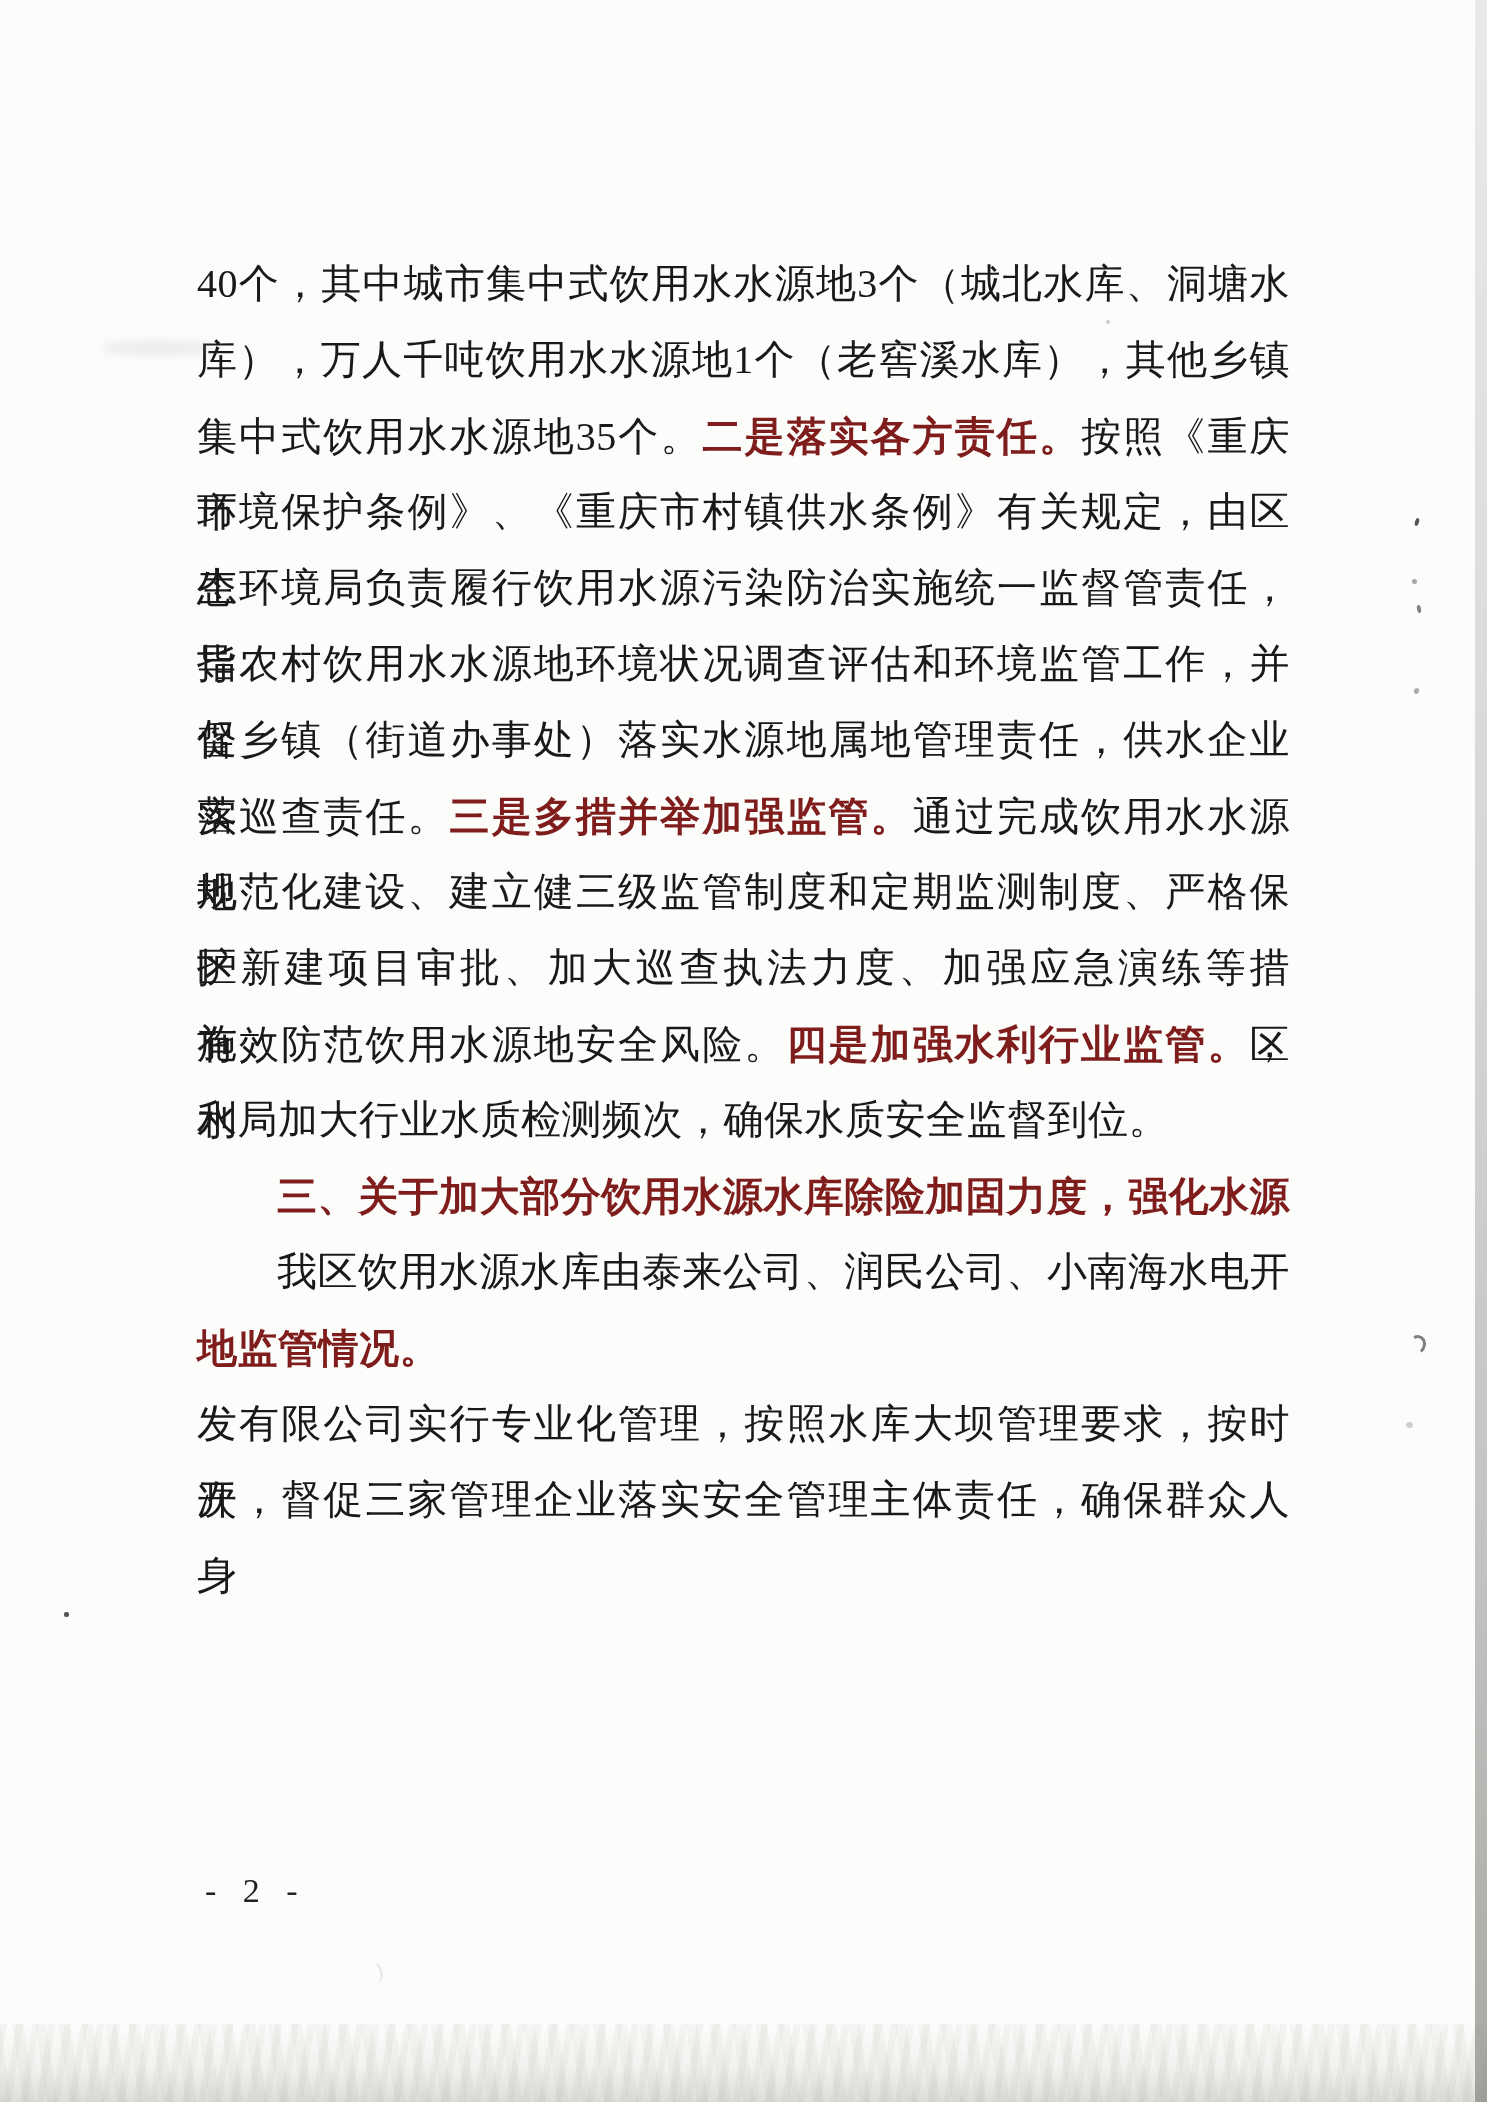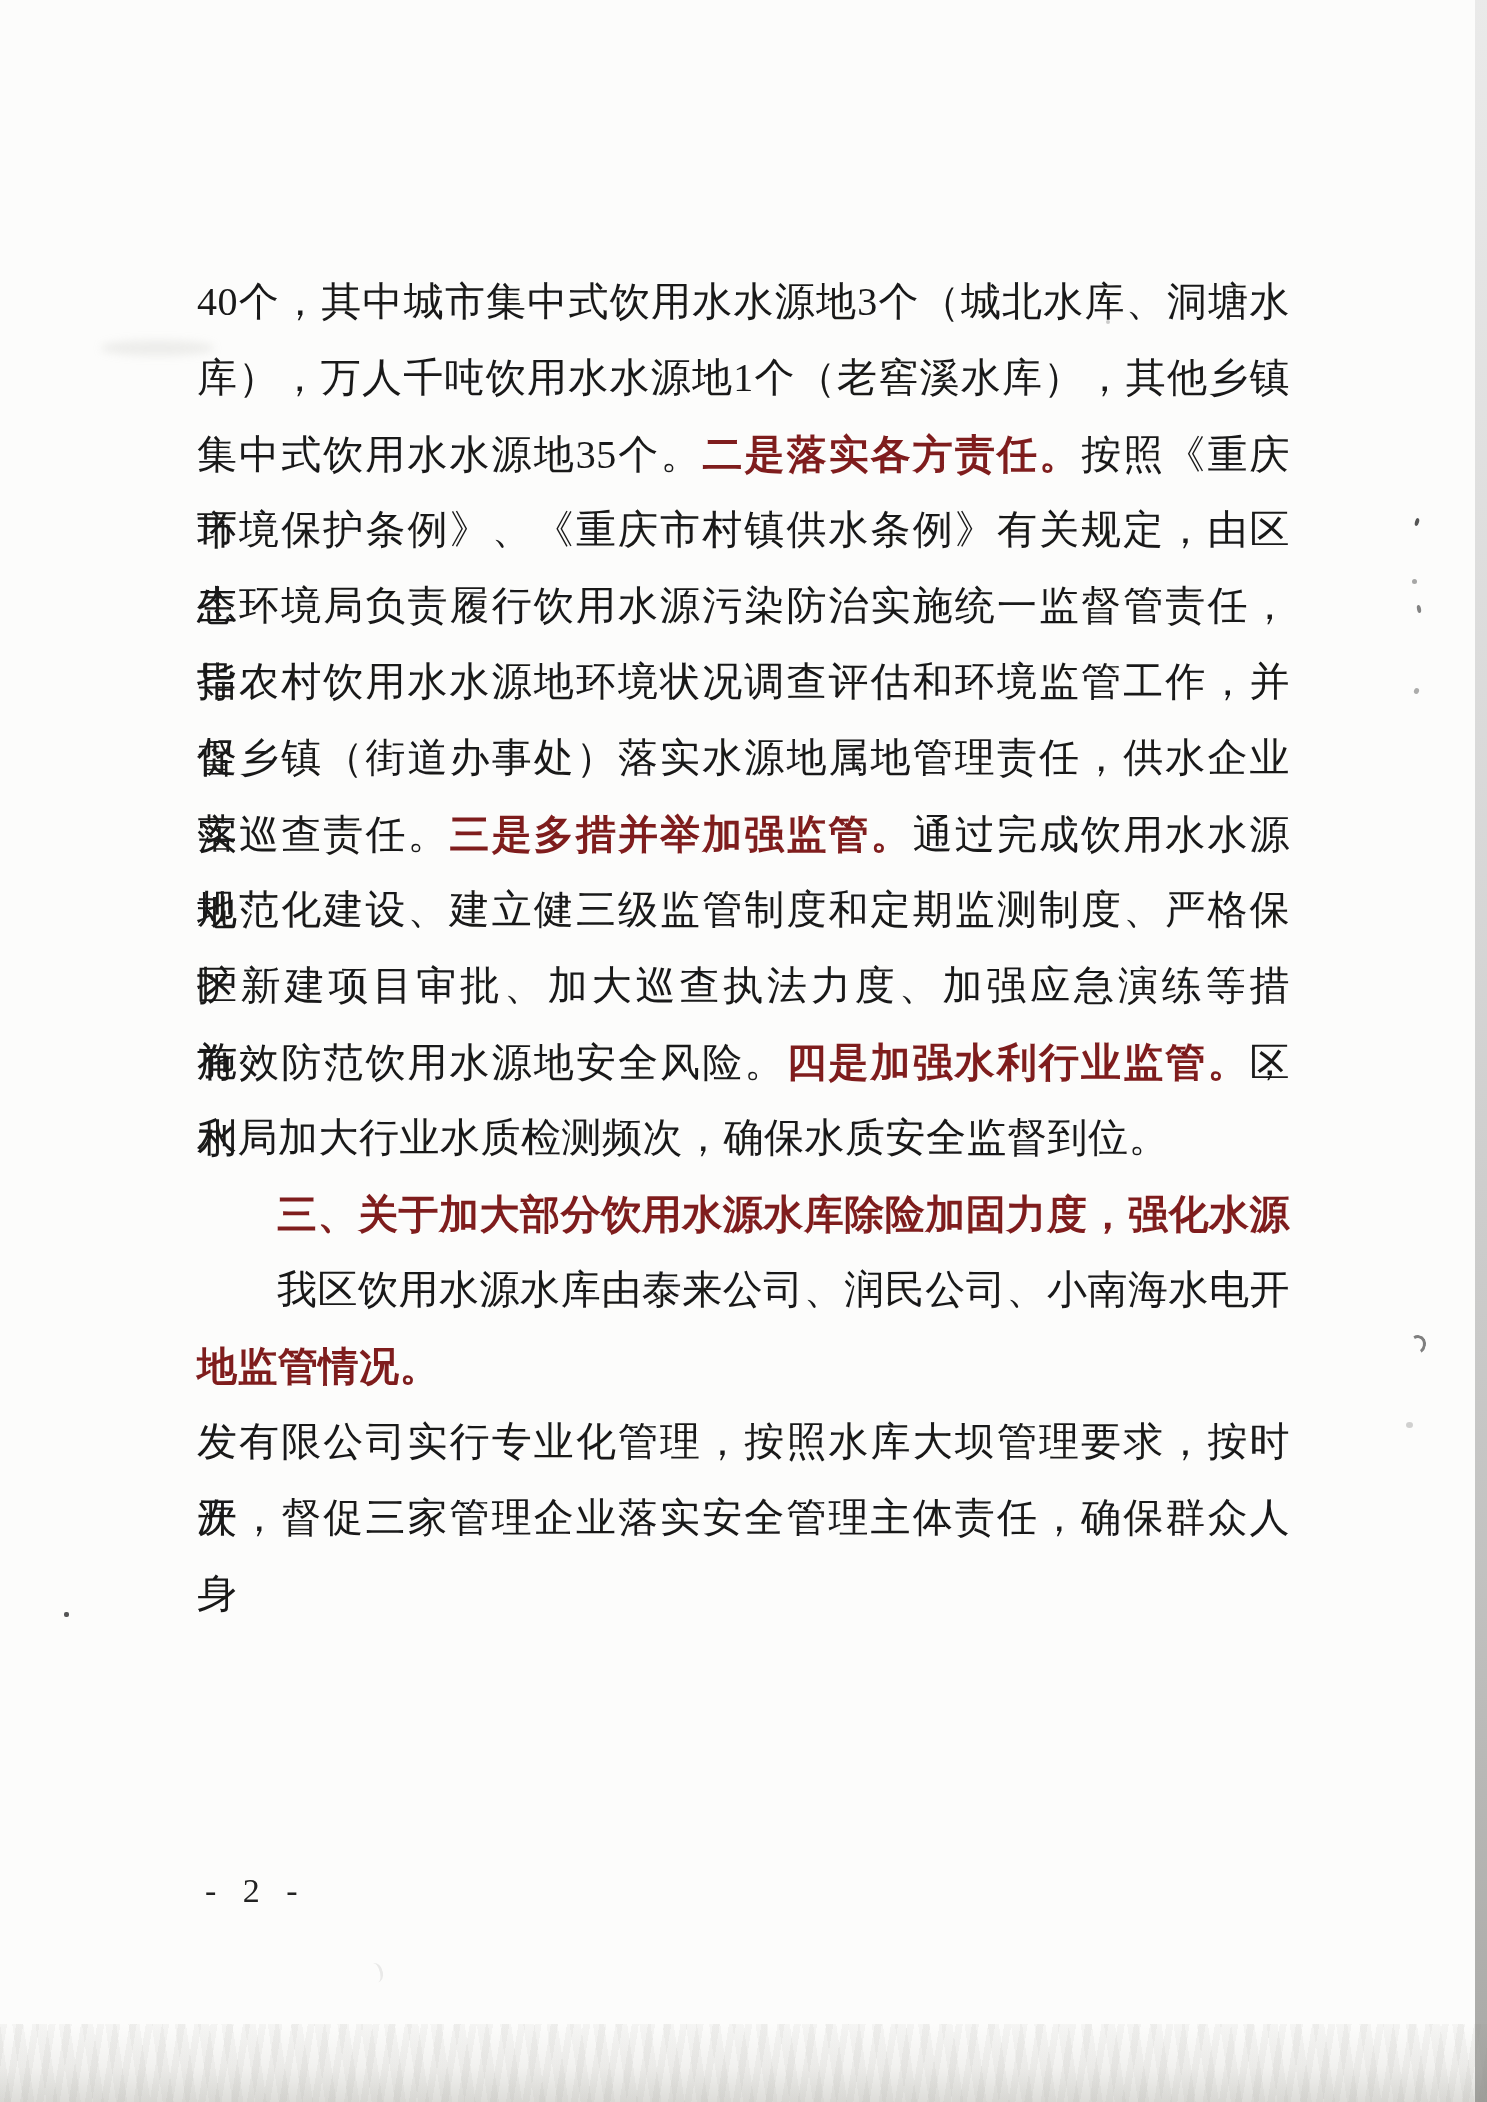--- a/index.html
+++ b/index.html
@@ -11,21 +11,21 @@
   .page {
     position: relative;
     width: 1487px; height: 2102px;
     background: #fcfcfb;
     overflow: hidden;
     color: #1b1b1b;
   }
   
   .content {
     position: absolute;
-    left: 197px; top: 264px;
+    left: 197px; top: 246px;
     width: 1093px;
   }
   .line {
     height: 76px;
     line-height: 76px;
     font-size: 40px;
     letter-spacing: 0.5px;
     color: #191919;
   }
   .line.justify {

